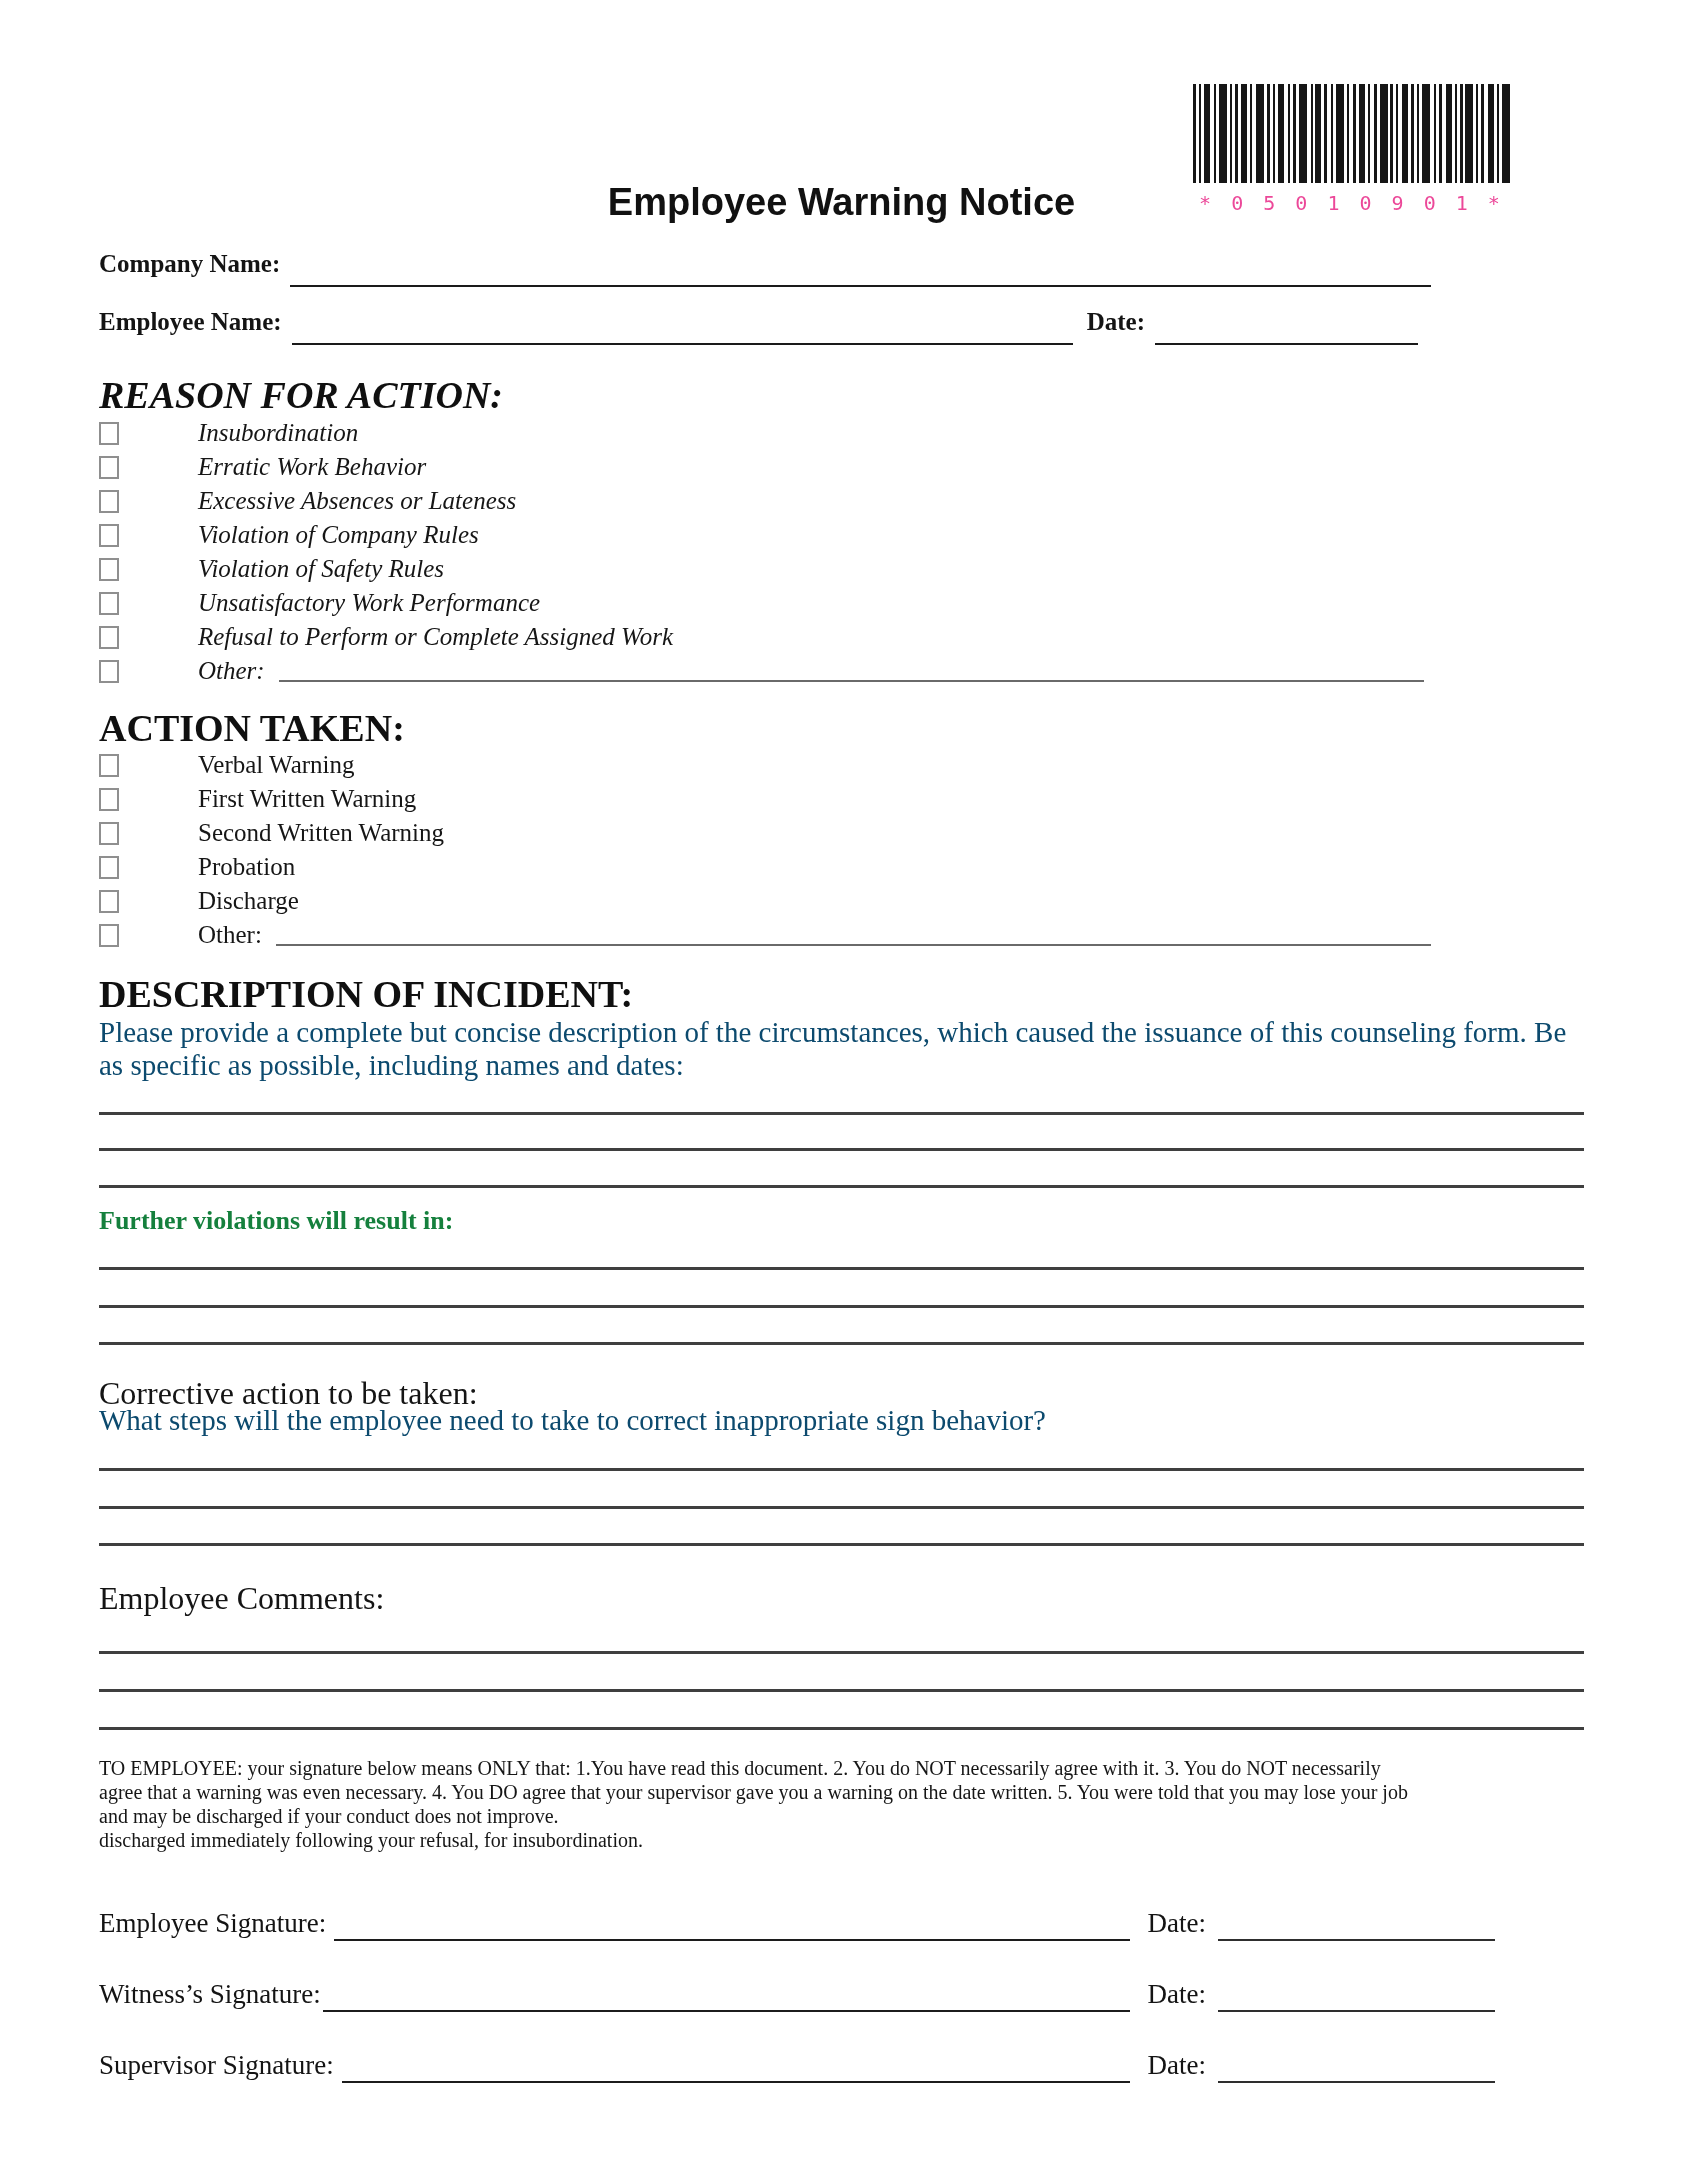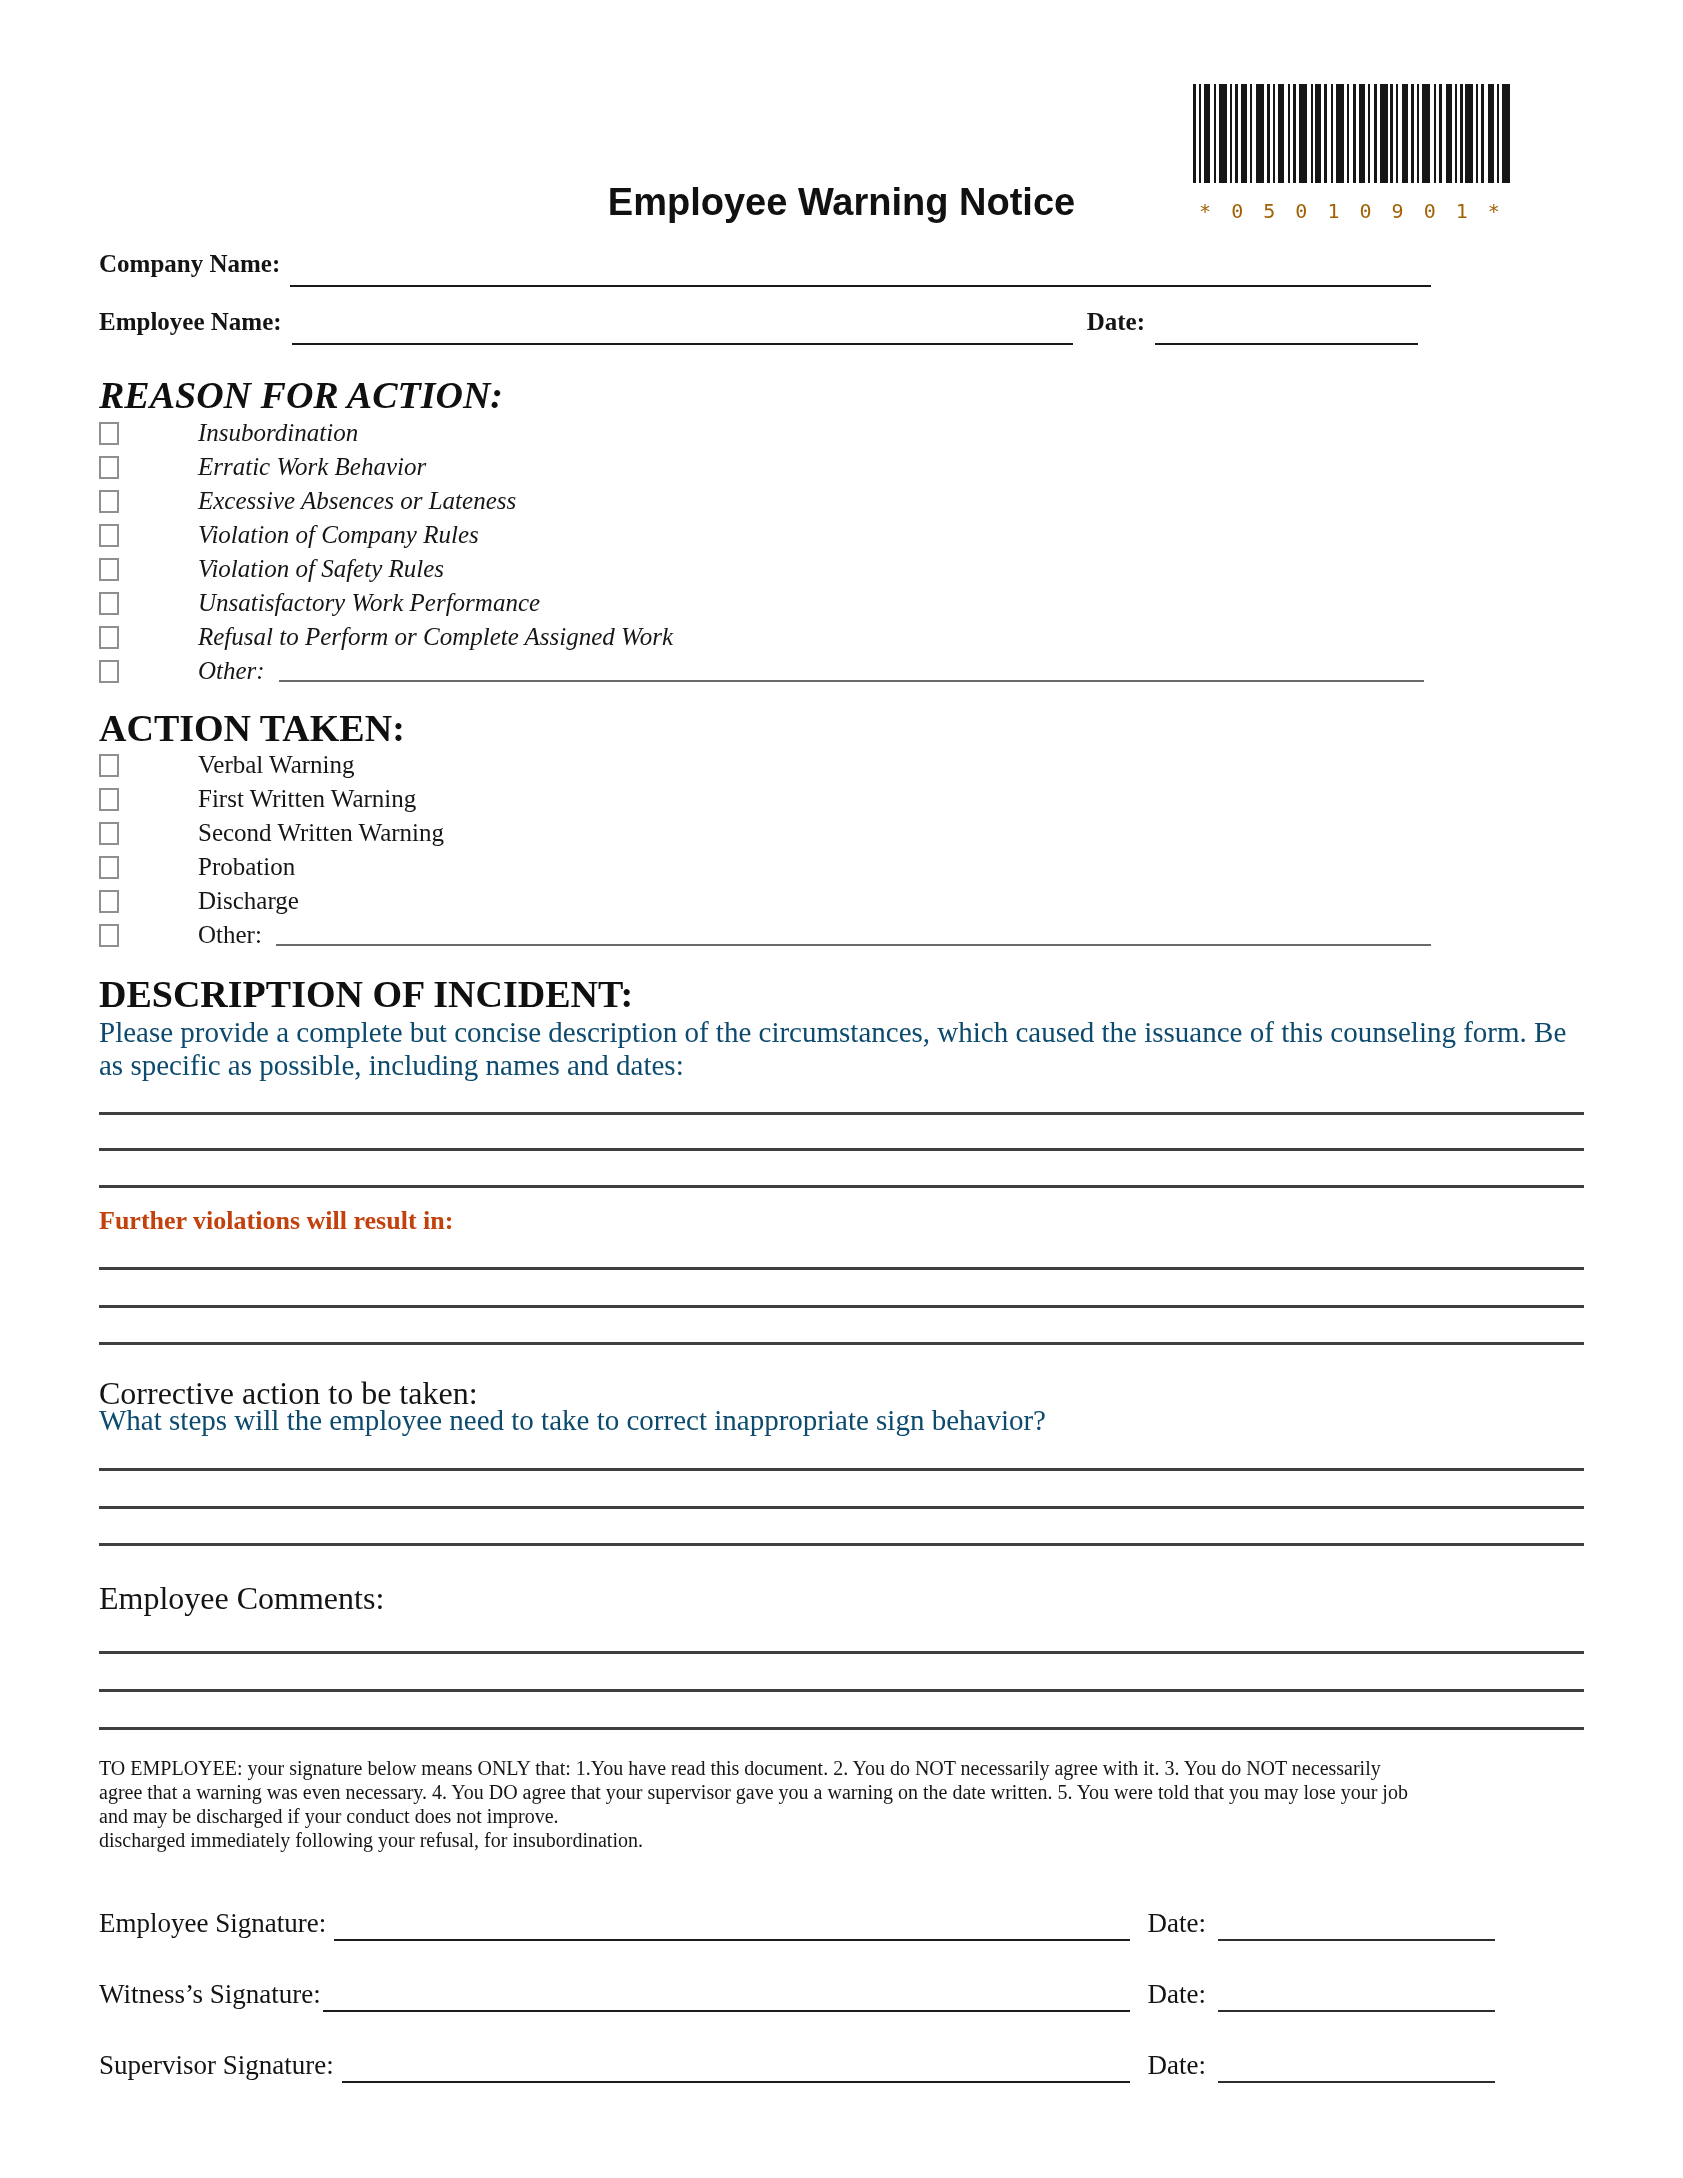--- a/index.html
+++ b/index.html
@@ -16,43 +16,43 @@
     position:absolute;left:0;top:182px;width:1683px;
     text-align:center;
     font-family:"Liberation Sans", sans-serif;
     font-weight:bold;font-size:38px;line-height:40px;
     color:#111;
   }
   .barcode-wrap{position:absolute;left:1193px;top:84px;width:317px;}
   .barcode-bars{display:flex;justify-content:space-between;height:99px;overflow:hidden;}
   .barcode-bars i{display:block;background:#161616;height:99px;flex:none;}
   .barcode-caption{
-    margin-top:16px;text-align:center;white-space:nowrap;
+    margin-top:8px;text-align:center;white-space:nowrap;
     font-family:"DejaVu Sans Mono", monospace;
-    font-size:20px;letter-spacing:4px;color:#a16207;
+    font-size:20px;letter-spacing:4px;color:#ec4899;
   }
   
   .field-row{position:absolute;left:99px;display:flex;align-items:flex-start;}
   .field-label{font-weight:bold;font-size:25px;line-height:30px;white-space:nowrap;padding-bottom:1px;}
   .field-line{flex:1;border-bottom:2px solid #1a1a1a;margin-left:10px;height:0;align-self:flex-end;}
   .field-line.fixed{flex:none;}
   #company-row{top:249px;width:1332px;height:38px;}
   #employee-row{top:307px;width:1319px;height:38px;}
   
   .section-heading{
     position:absolute;left:99px;
     font-weight:bold;font-size:38px;line-height:42px;white-space:nowrap;color:#101010;
   }
   .sub-heading{
     position:absolute;left:99px;
     font-weight:normal;font-size:32px;line-height:36px;white-space:nowrap;color:#141414;
   }
   .bold-label{
     position:absolute;left:99px;
-    font-weight:bold;font-size:26px;line-height:30px;white-space:nowrap;color:#c2410c;
+    font-weight:bold;font-size:26px;line-height:30px;white-space:nowrap;color:#15803d;
   }
   .body-text{
     position:absolute;left:99px;
     font-size:29px;line-height:33px;color:#0c4a6e;
   }
   .body-text .tline{white-space:nowrap;}
   
   .check-list{position:absolute;left:99px;}
   .check-row{display:flex;align-items:center;height:34px;}
   .checkbox{

